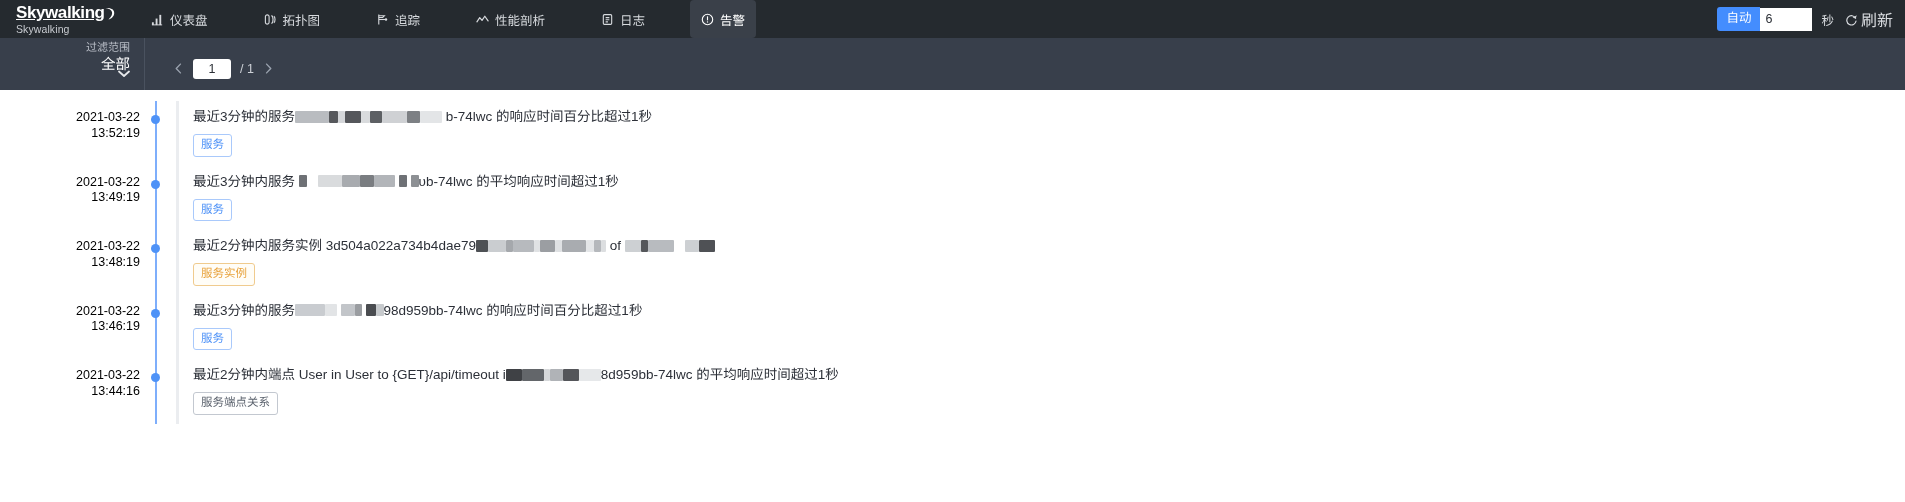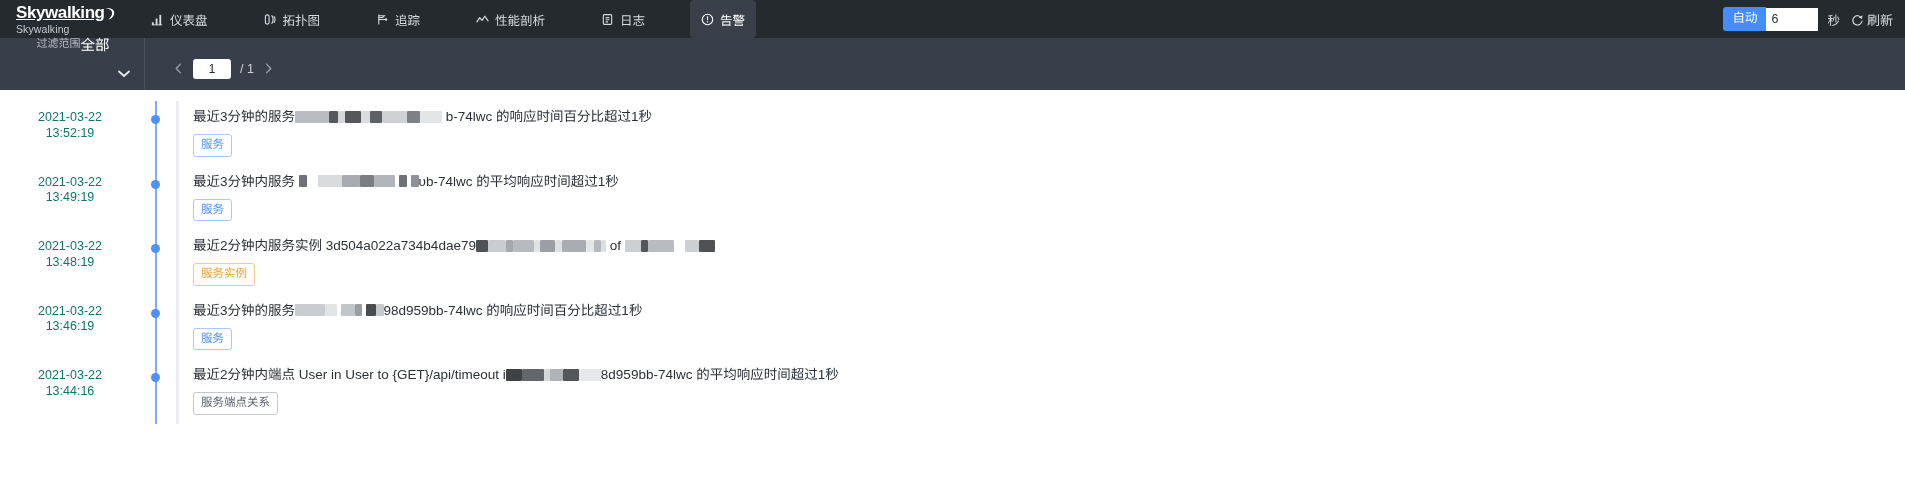--- a/index.html
+++ b/index.html
@@ -113,43 +113,44 @@
     color: #d7dade;
     font-size: 12.5px;
     margin-left: 9px;
     white-space: nowrap;
   }
   .refresh-btn {
     display: flex;
     align-items: center;
     gap: 3px;
     color: #d7dade;
-    font-size: 13px;
+    font-size: 16px;
     margin-left: 11px;
     cursor: pointer;
     white-space: nowrap;
   }
 
   
   .filterbar {
     height: 52px;
     background: #383f4b;
     display: flex;
     align-items: stretch;
     position: relative;
   }
   .filter-group {
     display: flex;
-    flex-direction: row;
+    flex-direction: column;
     justify-content: center;
     padding: 0 14px 15px 16px;
     border-right: 1px solid #4a525f;
     min-width: 145px;
     position: relative;
     cursor: pointer;
+    align-items: flex-end;
   }
   .filter-label {
     color: #b9bec7;
     font-size: 11px;
     margin-bottom: 4px;
     line-height: 1;
   }
   .filter-value {
     color: #fff;
     font-size: 14.5px;
@@ -242,23 +243,23 @@
     background: #7eaefb;
   }
   .alarm-row {
     display: flex;
     align-items: flex-start;
     position: relative;
     min-height: 61px;
   }
   .ts {
     width: 148px;
-    text-align: center;
+    text-align: right;
     padding-right: 8px;
-    color: #0f766e;
+    color: #000000;
     font-size: 12.5px;
     line-height: 15.5px;
     padding-top: 9px;
     flex: none;
   }
   .ts div { white-space: nowrap; }
   .dot {
     width: 9px; height: 9px;
     border-radius: 50%;
     background: #4e92f7;

